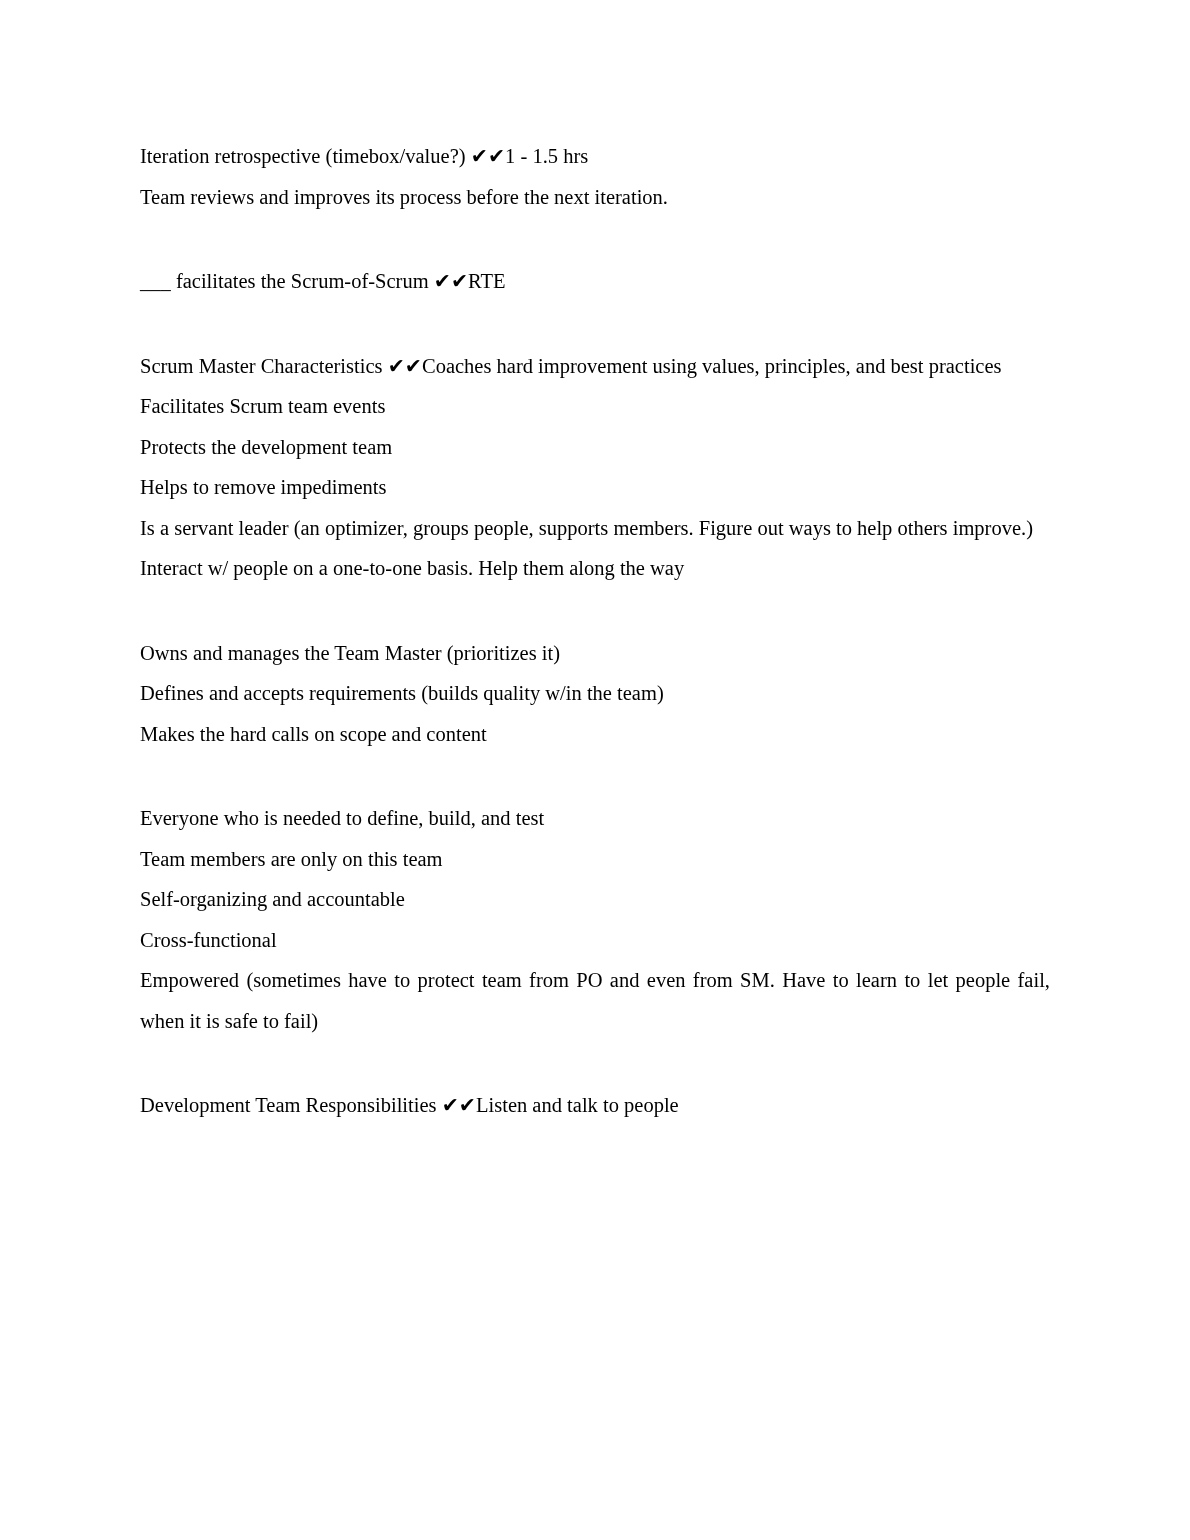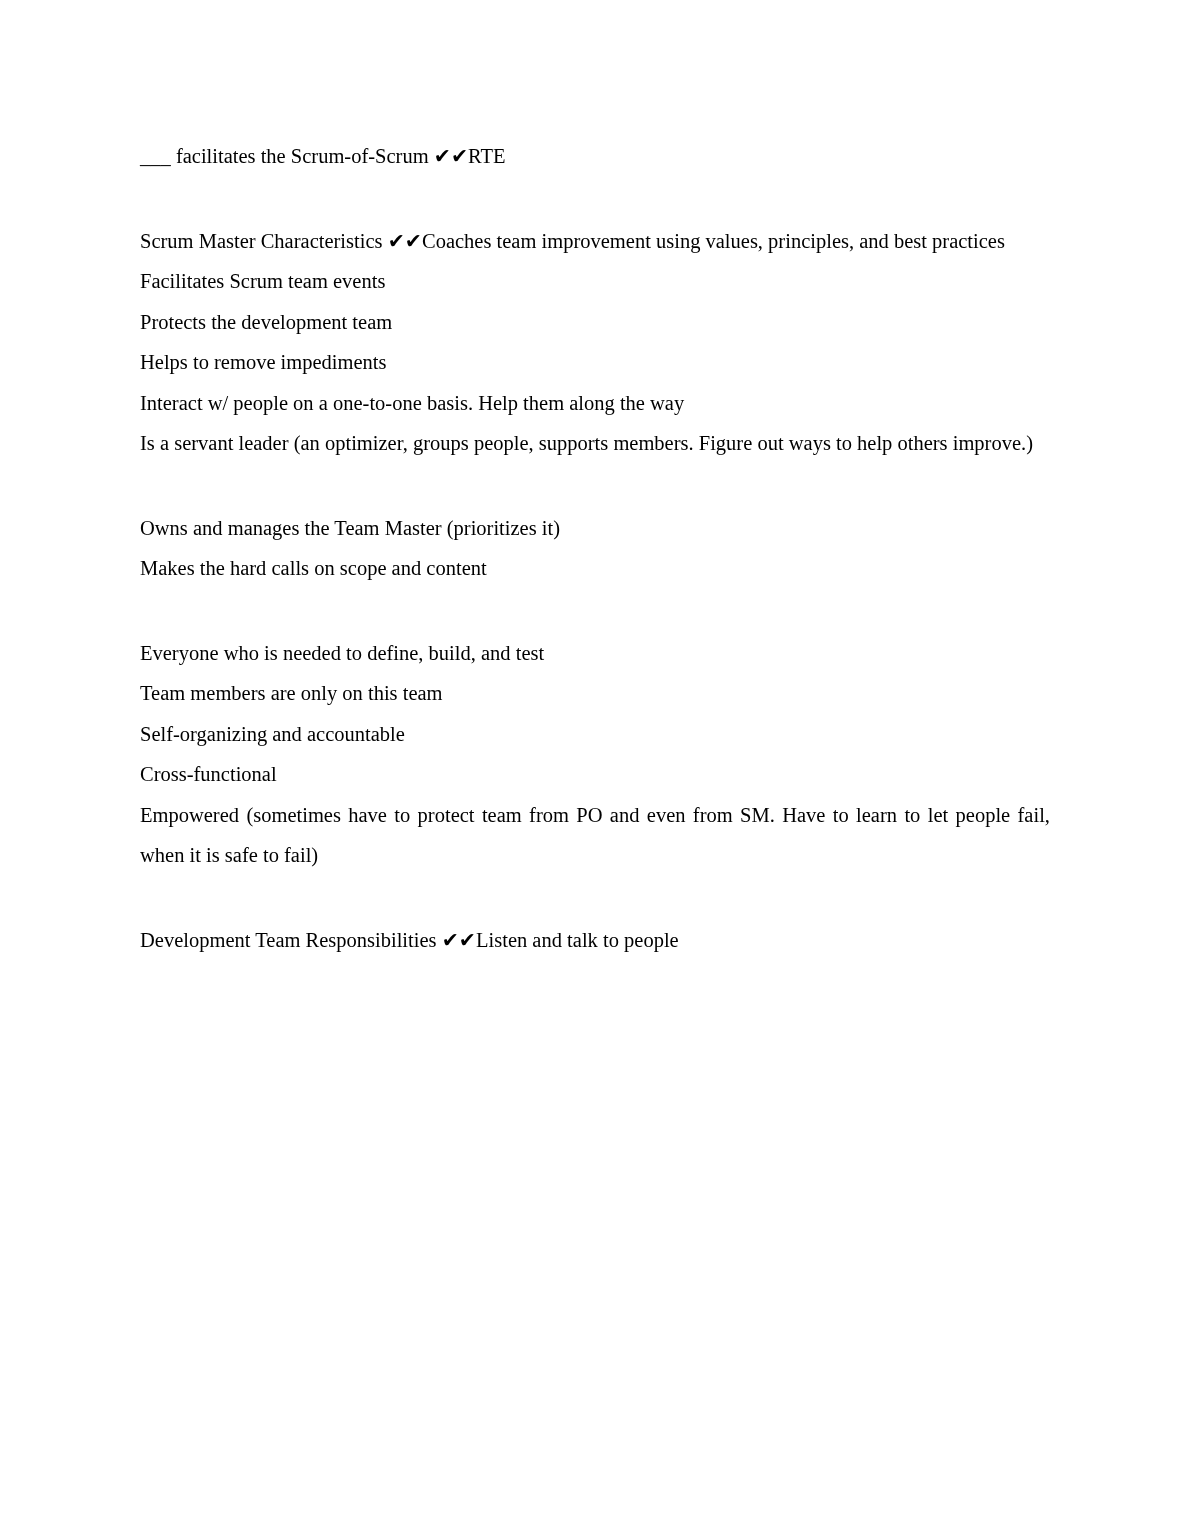--- a/index.html
+++ b/index.html
@@ -27,36 +27,41 @@
     margin: 0;
     padding: 0;
     text-align: justify;
   }
 </style>
 </head>
 <body>
 
 <div class="page">
 
+  <div class="qa-block">
+    <p>Iteration retrospective (timebox/value?) ✔✔1 - 1.5 hrs</p>
+    <p>Team reviews and improves its process before the next iteration.</p>
+  </div>
 
   <div class="qa-block">
     <p>___ facilitates the Scrum-of-Scrum ✔✔RTE</p>
   </div>
 
   <div class="qa-block">
-    <p>Scrum Master Characteristics ✔✔Coaches team improvement using values, principles, and best practices</p>
+    <p>Scrum Master Characteristics ✔✔Coaches hard improvement using values, principles, and best practices</p>
     <p>Facilitates Scrum team events</p>
     <p>Protects the development team</p>
     <p>Helps to remove impediments</p>
+    <p>Is a servant leader (an optimizer, groups people, supports members. Figure out ways to help others improve.)</p>
     <p>Interact w/ people on a one-to-one basis. Help them along the way</p>
-    <p>Is a servant leader (an optimizer, groups people, supports members. Figure out ways to help others improve.)</p>
   </div>
 
   <div class="qa-block">
     <p>Owns and manages the Team Master (prioritizes it)</p>
+    <p>Defines and accepts requirements (builds quality w/in the team)</p>
     <p>Makes the hard calls on scope and content</p>
   </div>
 
   <div class="qa-block">
     <p>Everyone who is needed to define, build, and test</p>
     <p>Team members are only on this team</p>
     <p>Self-organizing and accountable</p>
     <p>Cross-functional</p>
     <p>Empowered (sometimes have to protect team from PO and even from SM. Have to learn to let people fail, when it is safe to fail)</p>
   </div>

